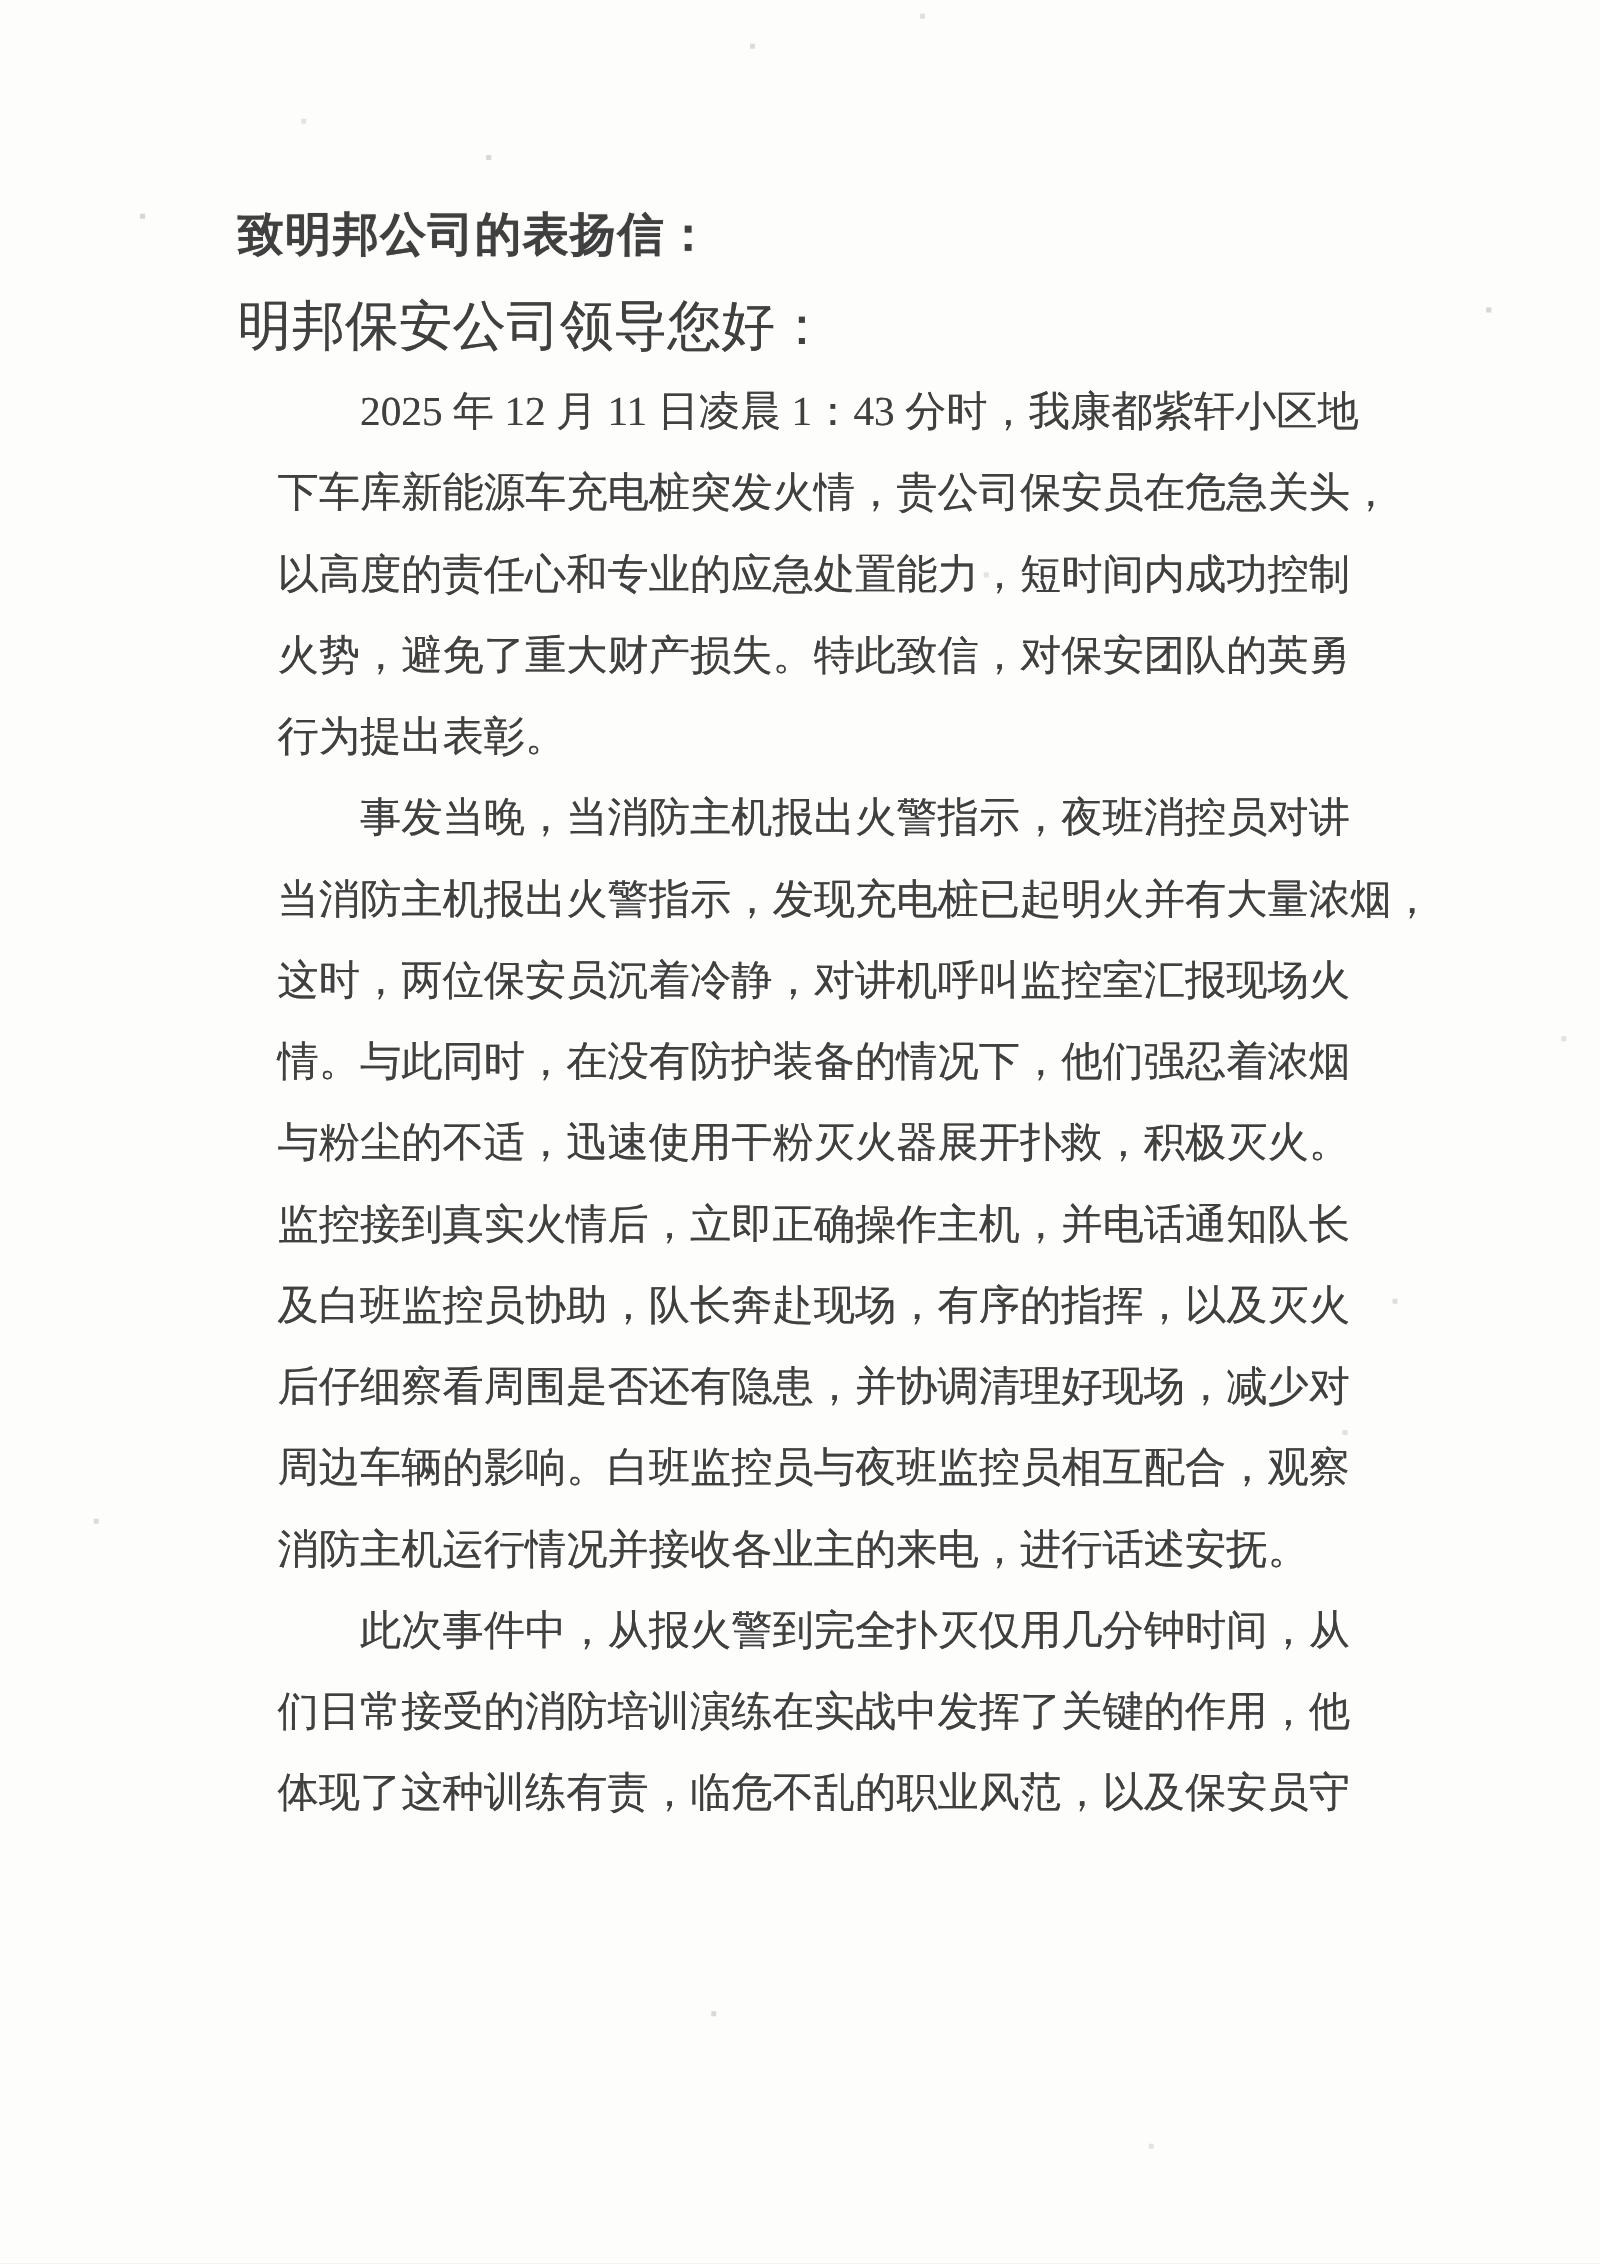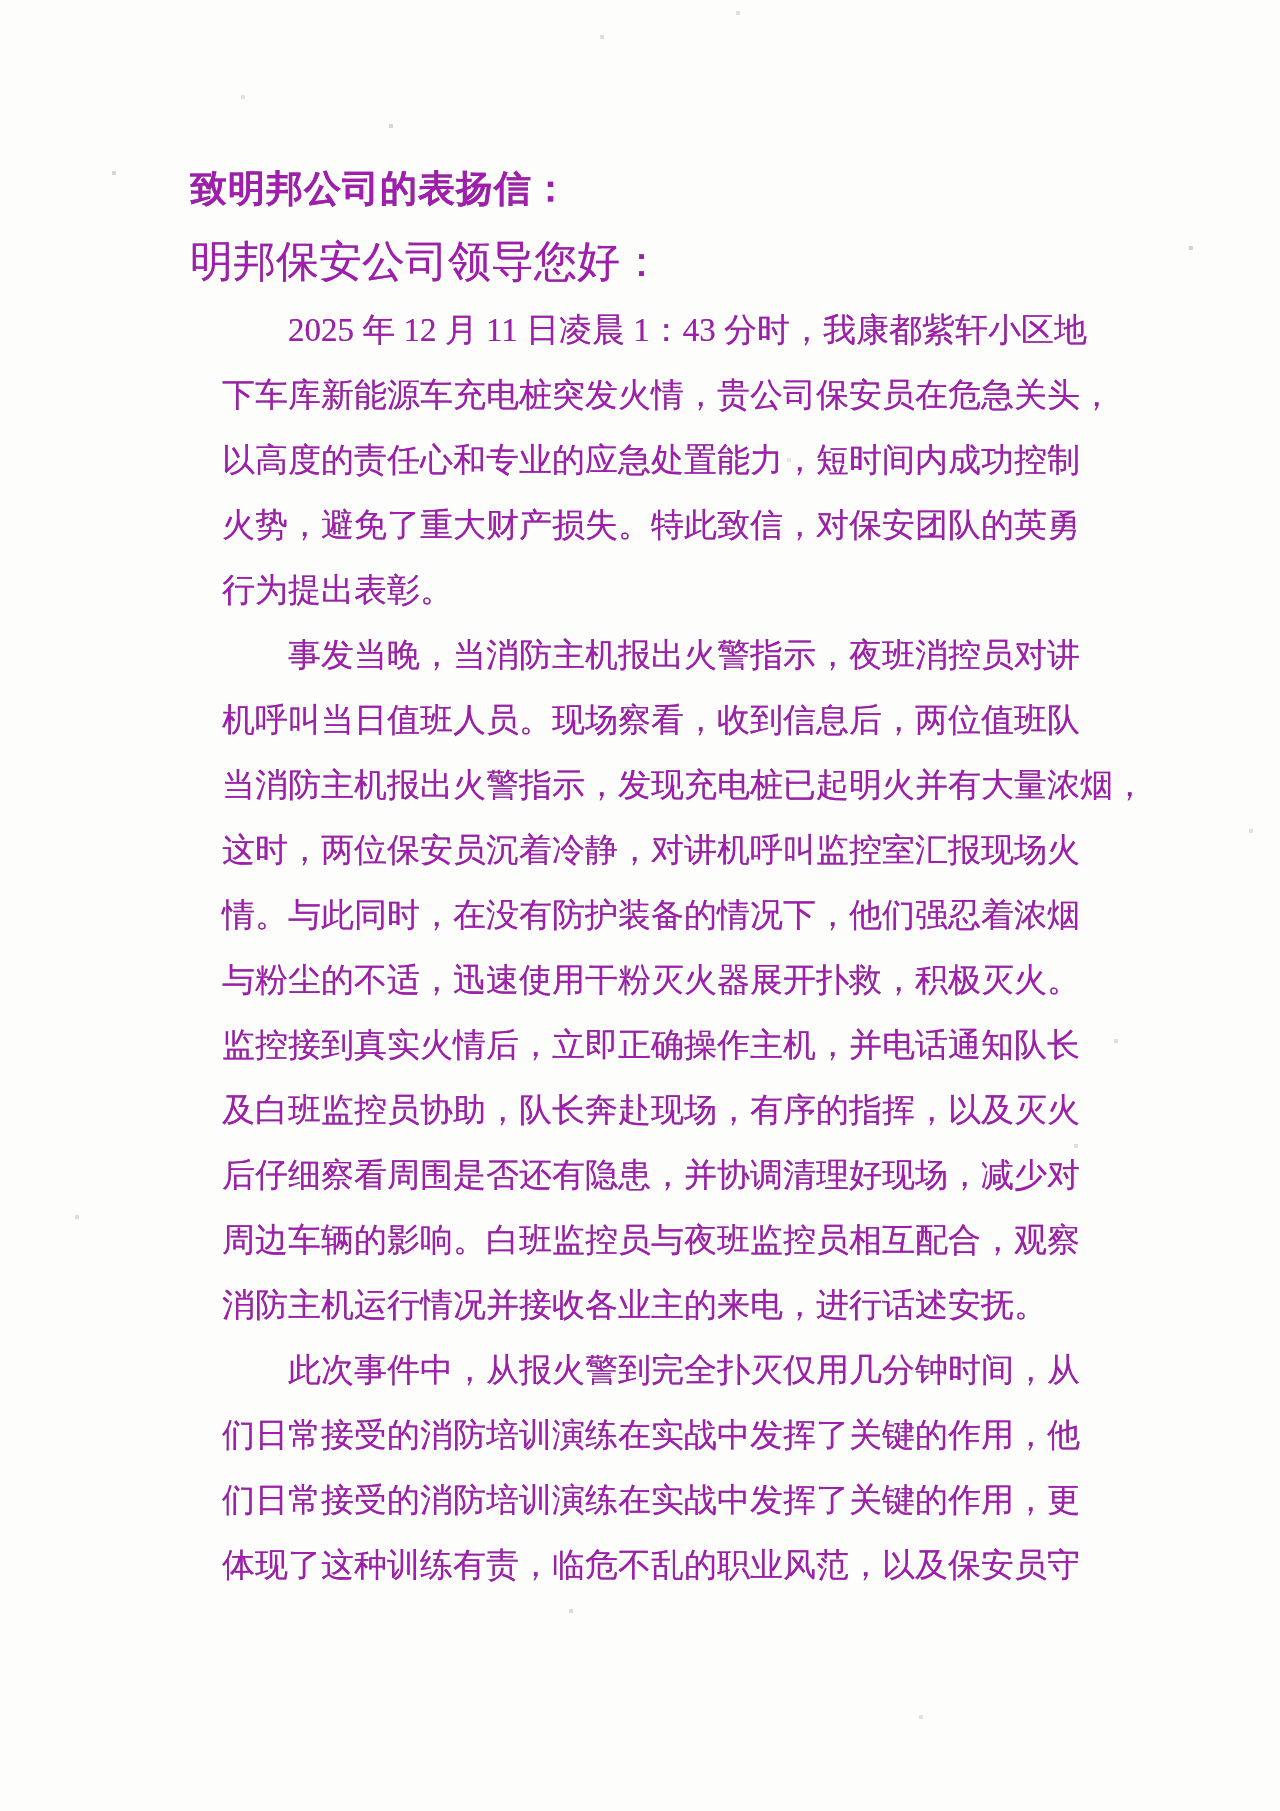--- a/index.html
+++ b/index.html
@@ -7,21 +7,21 @@
     padding: 0;
     background: #e8e8e8;
   }
   .page {
     position: relative;
     width: 1280px;
     height: 1811px;
     background: #fdfdfc;
     overflow: hidden;
     font-family: "Liberation Serif", "DejaVu Serif", serif;
-    color: #a21caf;
+    color: #404040;
   }
   
   .specks {
     position: absolute;
     top: 0; left: 0;
     width: 2px; height: 2px;
     background: transparent;
     box-shadow:
       390px 125px 0 1px #d8d8d4,
       242px 96px 0 1px #e3e3df,
@@ -79,29 +79,27 @@
   <div class="content">
     <div class="title">致明邦公司的表扬信：</div>
     <div class="salutation">明邦保安公司领导您好：</div>
     <div class="body" id="body-lines">
         <div class="line indent">2025 年 12 月 11 日凌晨 1：43 分时，我康都紫轩小区地</div>
         <div class="line">下车库新能源车充电桩突发火情，贵公司保安员在危急关头，</div>
         <div class="line">以高度的责任心和专业的应急处置能力，短时间内成功控制</div>
         <div class="line">火势，避免了重大财产损失。特此致信，对保安团队的英勇</div>
         <div class="line">行为提出表彰。</div>
         <div class="line indent">事发当晚，当消防主机报出火警指示，夜班消控员对讲</div>
-        <div class="line">机呼叫当日值班人员。现场察看，收到信息后，两位值班队</div>
         <div class="line">当消防主机报出火警指示，发现充电桩已起明火并有大量浓烟，</div>
         <div class="line">这时，两位保安员沉着冷静，对讲机呼叫监控室汇报现场火</div>
         <div class="line">情。与此同时，在没有防护装备的情况下，他们强忍着浓烟</div>
         <div class="line">与粉尘的不适，迅速使用干粉灭火器展开扑救，积极灭火。</div>
         <div class="line">监控接到真实火情后，立即正确操作主机，并电话通知队长</div>
         <div class="line">及白班监控员协助，队长奔赴现场，有序的指挥，以及灭火</div>
         <div class="line">后仔细察看周围是否还有隐患，并协调清理好现场，减少对</div>
         <div class="line">周边车辆的影响。白班监控员与夜班监控员相互配合，观察</div>
         <div class="line">消防主机运行情况并接收各业主的来电，进行话述安抚。</div>
         <div class="line indent">此次事件中，从报火警到完全扑灭仅用几分钟时间，从</div>
         <div class="line">们日常接受的消防培训演练在实战中发挥了关键的作用，他</div>
-        <div class="line">们日常接受的消防培训演练在实战中发挥了关键的作用，更</div>
         <div class="line">体现了这种训练有责，临危不乱的职业风范，以及保安员守</div>
       </div>
   </div>
 </div>
 
 </body></html>

